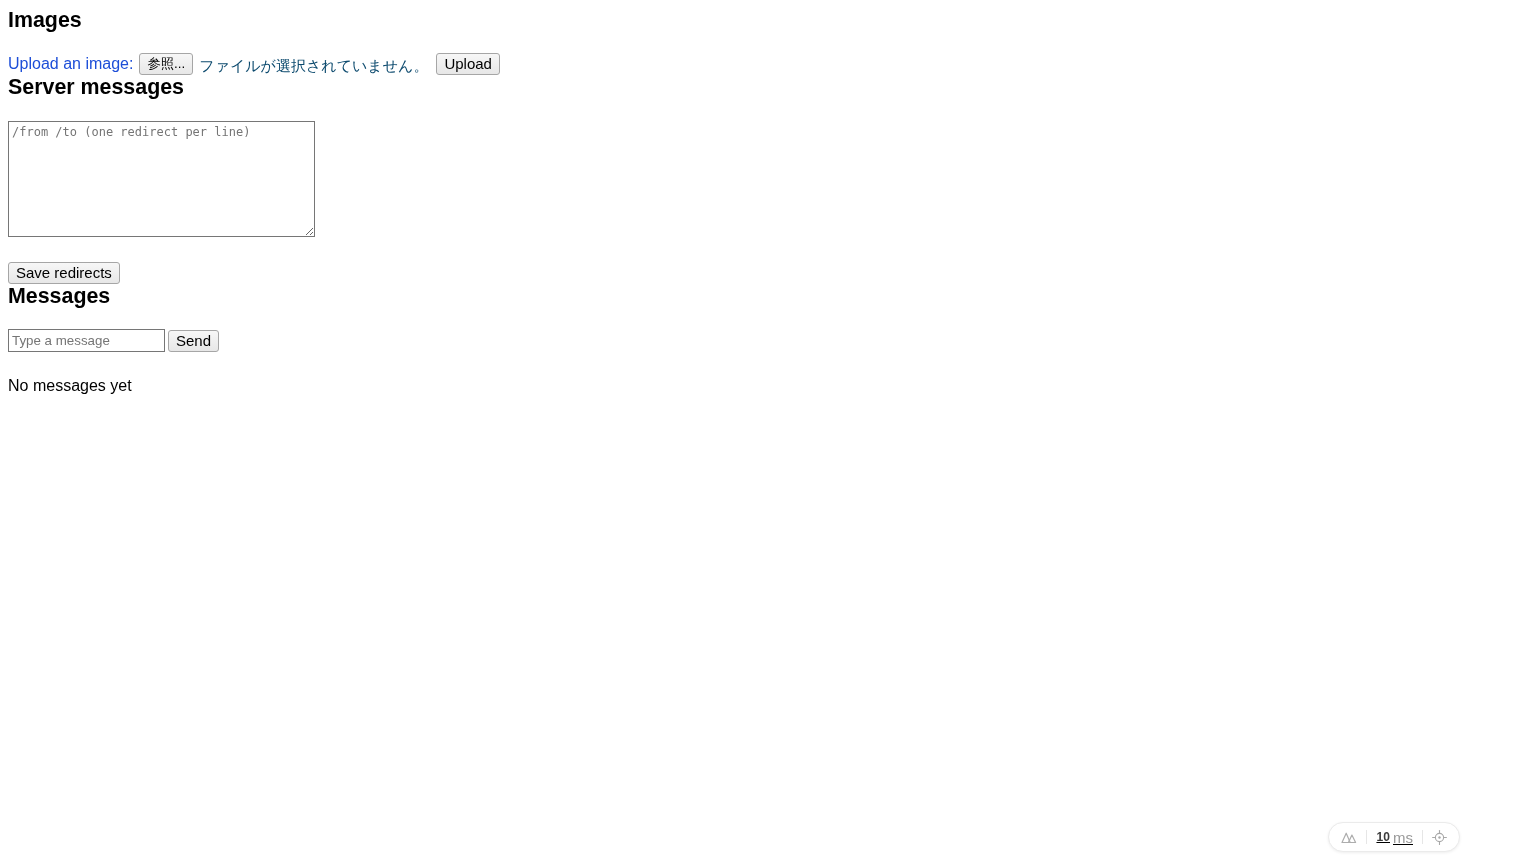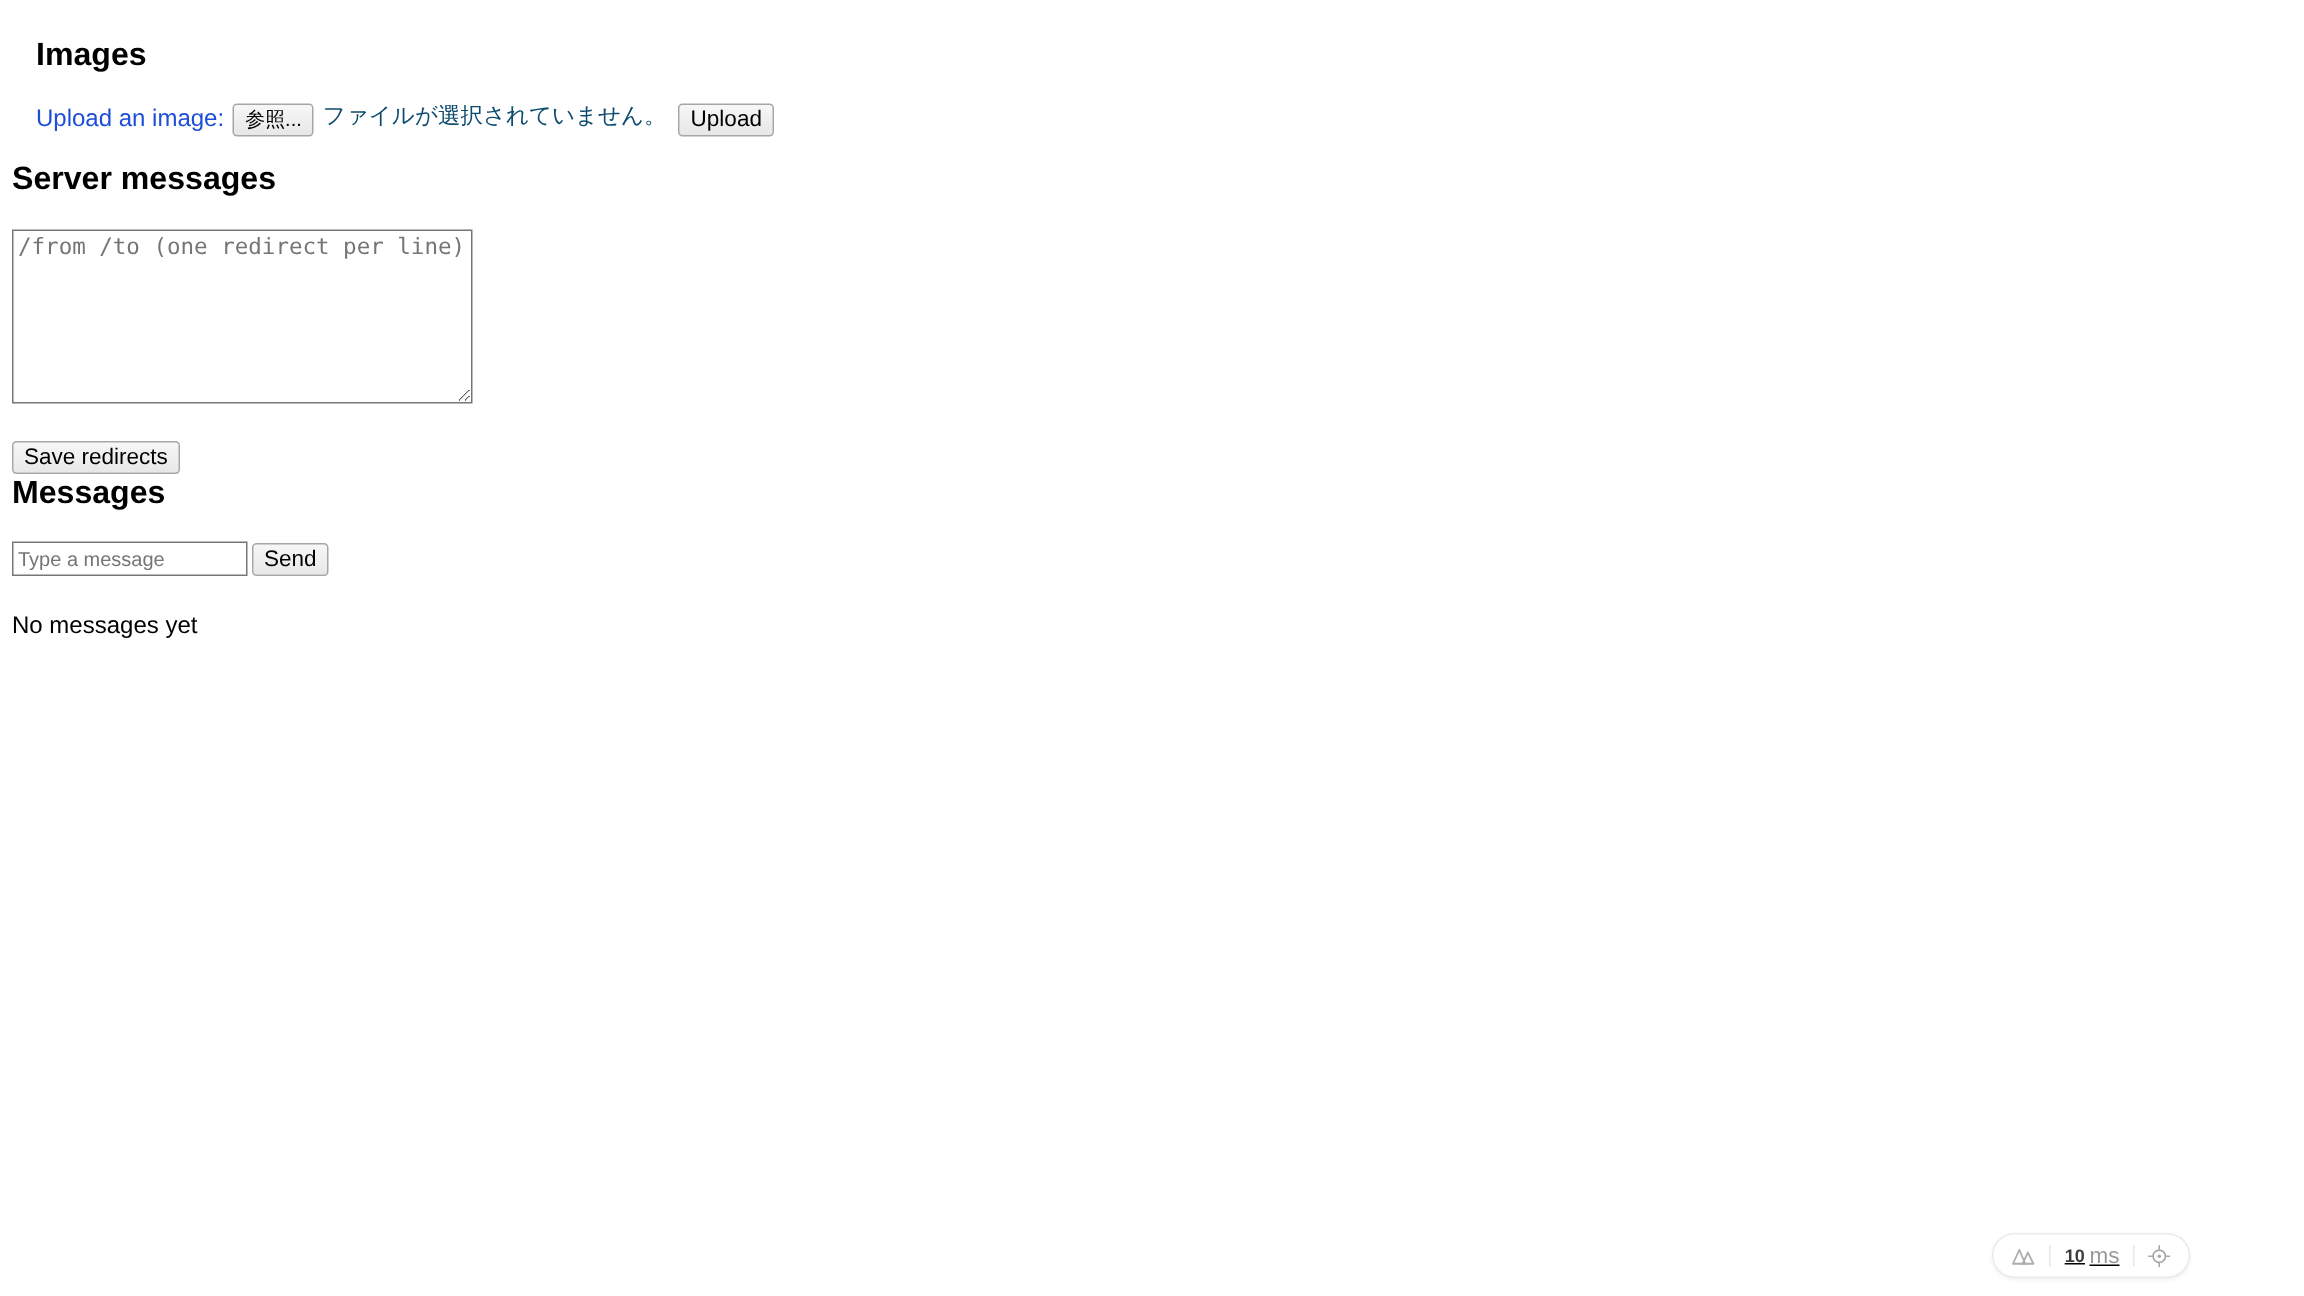--- a/index.html
+++ b/index.html
@@ -27,40 +27,40 @@
   h3.section-heading {
     font-family: "Liberation Sans", "DejaVu Sans", sans-serif;
     font-size: 21.4px;
     font-weight: bold;
     margin: 0 0 0 0;
     line-height: 24px;
     color: #000;
   }
 
   
-  .images-block { margin: 16px; }
+  .images-block { margin: 0; }
   .heading-images { margin-top: 12px; }
 
   .upload-row {
     margin-top: 21px;
     display: flex;
     align-items: center;
     font-size: 16px;
     line-height: 18px;
   }
   .upload-label {
     color: #1d4ed8;
     margin-right: 6px;
     font-size: 16px;
   }
 
   
   .file-input {
     display: inline-flex;
-    align-items: flex-start;
+    align-items: flex-end;
     font-size: 13.333px;
     font-family: "Liberation Sans", "DejaVu Sans", sans-serif;
   }
   .btn {
     display: inline-block;
     background: linear-gradient(#f7f7f7, #e7e7e7);
     border: 1px solid #a6a6a6;
     border-radius: 3px;
     color: #000;
     font-family: "Liberation Sans", "DejaVu Sans", sans-serif;
@@ -88,21 +88,21 @@
   .redirect-textarea {
     display: block;
     margin-top: 22px;
     width: 300px;
     height: 110px;
     padding: 2px 2px 2px 3px;
     border: 1px solid #767676;
     border-radius: 0;
     background: #fff;
     font-family: "DejaVu Sans Mono", "Liberation Mono", monospace;
-    font-size: 15px;
+    font-size: 12px;
     line-height: 16px;
     color: #000;
     resize: both;
     overflow: auto;
     box-sizing: content-box;
   }
   .redirect-textarea::placeholder { color: #757575; opacity: 1; }
 
   .save-btn-wrap { margin-top: 25px; }
 

